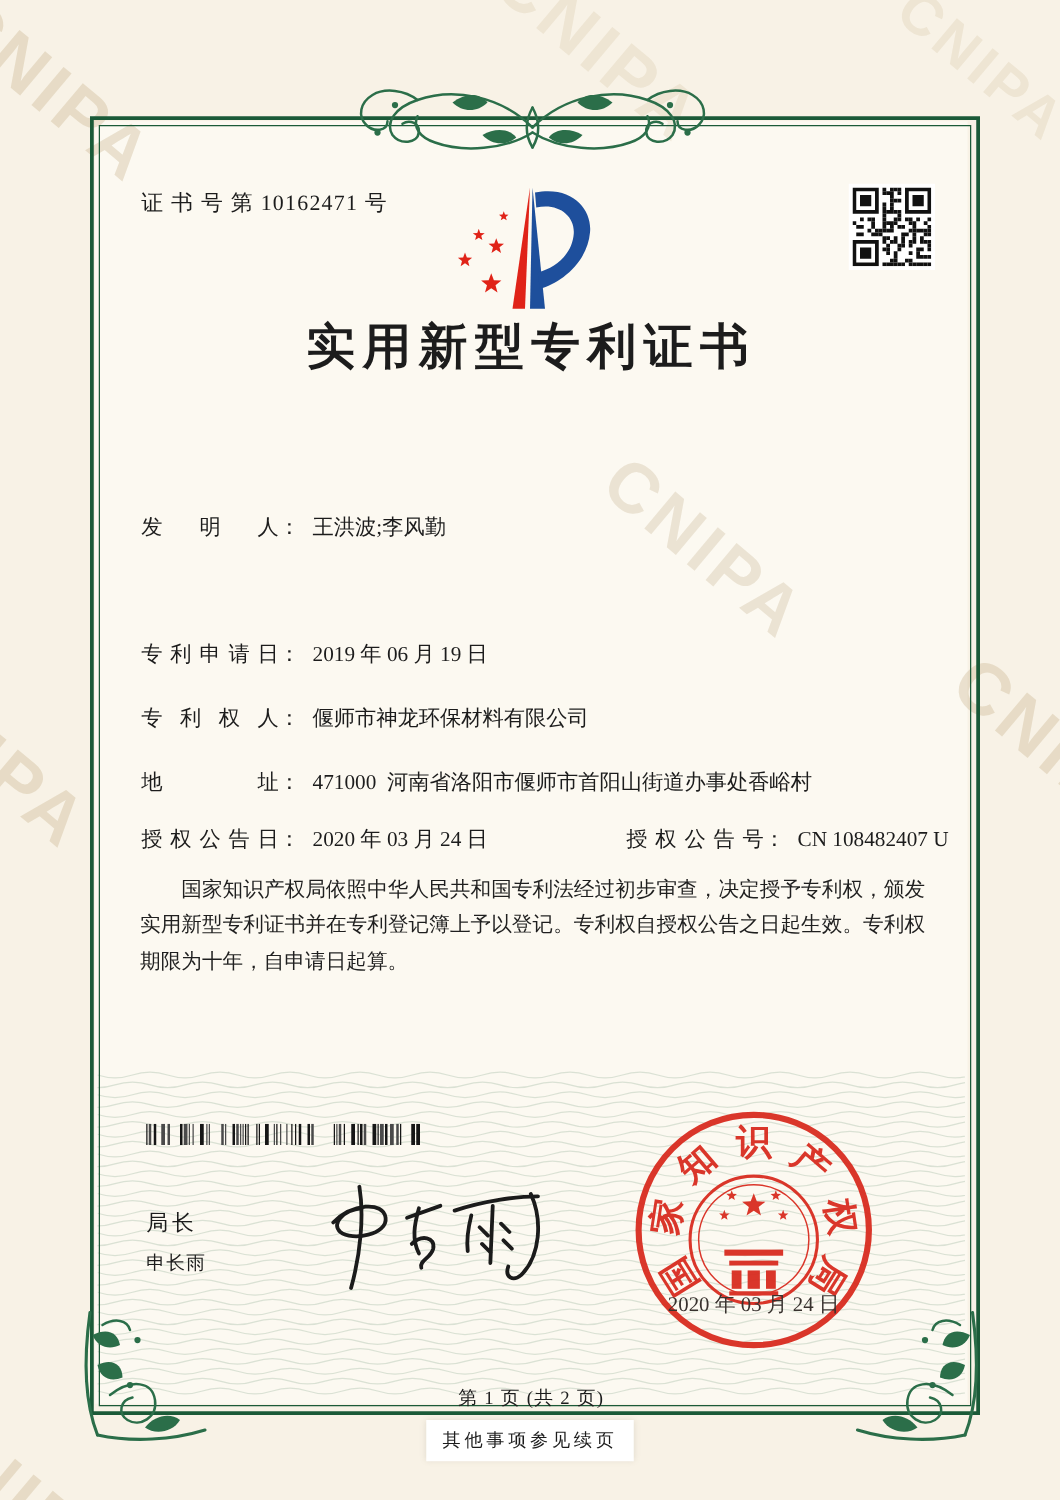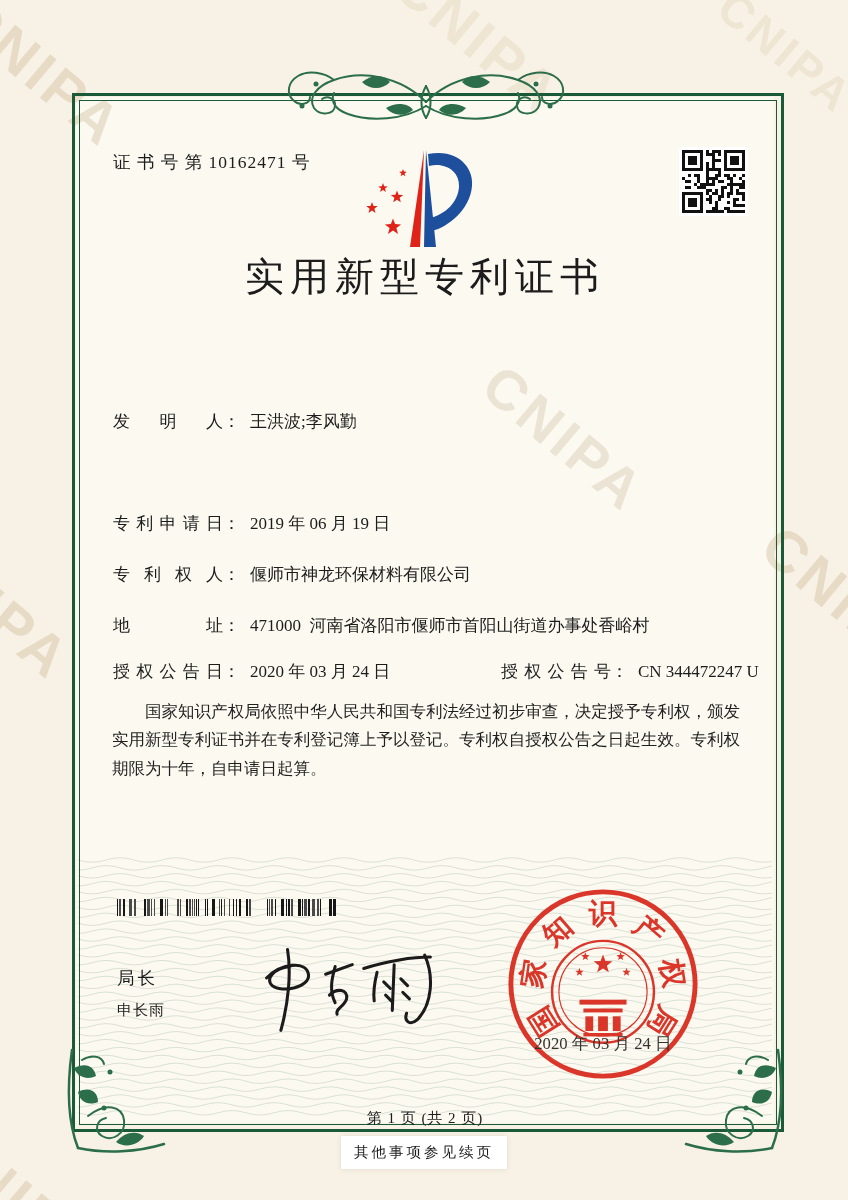--- a/index.html
+++ b/index.html
@@ -22,21 +22,21 @@
   
   .frame-outer{position:absolute;left:72px;top:93px;width:706px;height:1033px;border:3.5px solid #1b5a38;}
   .frame-inner{position:absolute;left:4px;top:4px;right:4px;bottom:4px;border:1px solid #1b5a38;}
   .ornament{position:absolute;}
   
   .cert-no{position:absolute;left:113px;top:150px;font-size:17.5px;white-space:pre;letter-spacing:1px;}
   .logo{position:absolute;left:360px;top:140px;}
   .qr-wrap{position:absolute;left:679px;top:147px;background:#fff;padding:3px;line-height:0;}
   .title{
     position:absolute;left:72px;width:706px;top:250px;text-align:center;
-    font-size:39px;font-weight:400;letter-spacing:6px;
+    font-size:39px;font-weight:700;letter-spacing:6px;
   }
   .field-row{position:absolute;left:113px;font-size:17px;white-space:nowrap;}
   .field-label{display:inline-block;width:110px;text-align:justify;text-align-last:justify;vertical-align:bottom;}
   .field-value{margin-left:10px;white-space:pre;}
   .grant-col2{position:absolute;left:388px;top:0;}
   .body-text{
     position:absolute;left:112px;width:628px;top:698px;
     font-size:16.5px;line-height:1.72;text-align:justify;color:#1f1f1f;
   }
   .body-text p{margin:0;text-indent:2em;}
@@ -312,21 +312,21 @@
   </div>
   <div class="field-row" style="top:614px;">
     <span class="field-label">地址</span><span>：</span><span class="field-value">471000  河南省洛阳市偃师市首阳山街道办事处香峪村</span>
   </div>
 
   <div class="field-row" style="top:660px;width:640px;">
     <span>
       <span class="field-label">授权公告日</span><span>：</span><span class="field-value">2020 年 03 月 24 日</span>
     </span>
     <span class="grant-col2">
-      <span class="field-label">授权公告号</span><span>：</span><span class="field-value">CN 344472247 U</span>
+      <span class="field-label">授权公告号</span><span>：</span><span class="field-value">CN 108482407 U</span>
     </span>
   </div>
 
   <div class="body-text">
     <p>国家知识产权局依照中华人民共和国专利法经过初步审查，决定授予专利权，颁发实用新型专利证书并在专利登记簿上予以登记。专利权自授权公告之日起生效。专利权期限为十年，自申请日起算。</p>
   </div>
 
   <div class="barcode-wrap">
     <svg width="228" height="17" viewBox="0 0 228 17">
         <rect x="5" y="0" width="1" height="17" fill="#161616"></rect>

